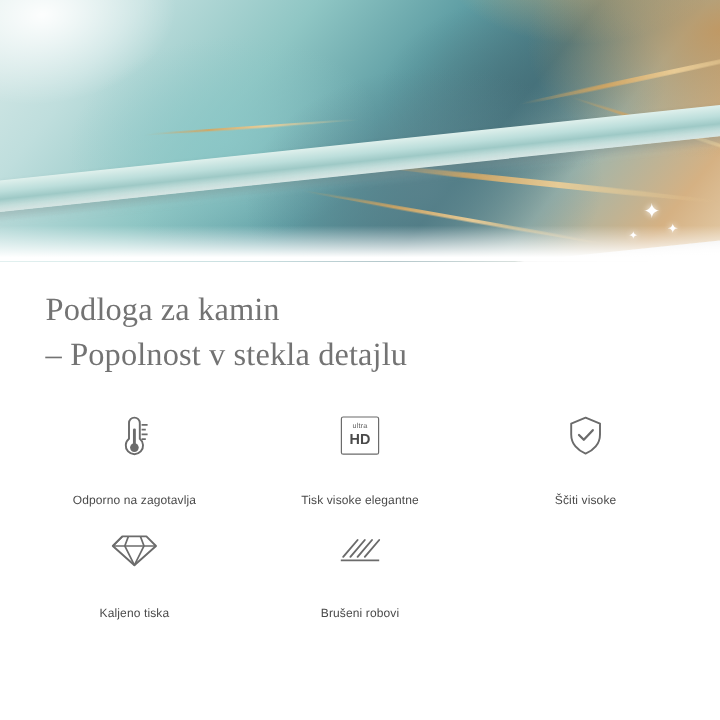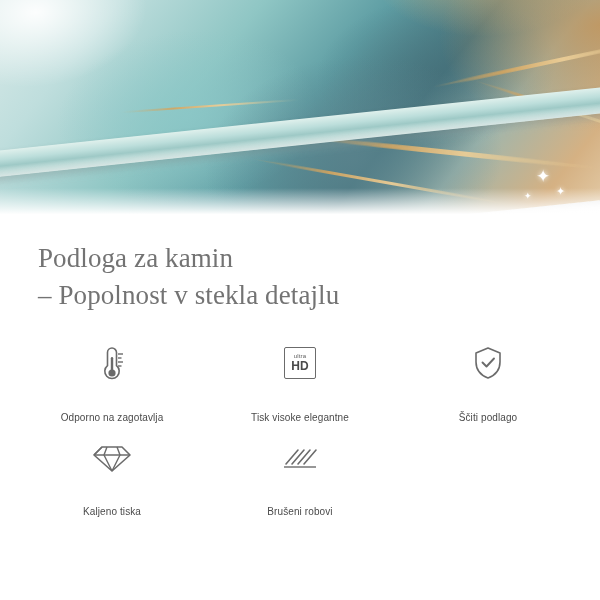--- a/index.html
+++ b/index.html
@@ -228,21 +228,21 @@
       <div class="feature-label">Tisk visoke elegantne</div>
     </div>
 
     <div class="feature">
       <div class="feature-icon">
         <svg width="40" height="42" viewBox="0 0 40 42">
           <path d="M20 6 L32 11 v9 c0 8 -5.5 13.5 -12 16 c-6.5 -2.5 -12 -8 -12 -16 v-9 z" fill="none" stroke="#6b6b6b" stroke-width="1.6" stroke-linejoin="round"></path>
           <path d="M14.5 20.5 l4 4 l7.5 -8" fill="none" stroke="#6b6b6b" stroke-width="1.9" stroke-linecap="round" stroke-linejoin="round"></path>
         </svg>
       </div>
-      <div class="feature-label">Ščiti podlago</div>
+      <div class="feature-label">Ščiti visoke</div>
     </div>
 
     <div class="feature">
       <div class="feature-icon">
         <svg width="42" height="40" viewBox="0 0 42 40">
           <path d="M11 10 h20 l8 8 l-18 16 l-18 -16 z" fill="none" stroke="#6b6b6b" stroke-width="1.6" stroke-linejoin="round"></path>
           <path d="M3 18 h36" stroke="#6b6b6b" stroke-width="1.4"></path>
           <path d="M11 10 l-8 8" stroke="#6b6b6b" stroke-width="1.4"></path>
           <path d="M16 10 l-3 8 l8 16" stroke="#6b6b6b" stroke-width="1.4" fill="none"></path>
           <path d="M26 10 l3 8 l-8 16" stroke="#6b6b6b" stroke-width="1.4" fill="none"></path>

